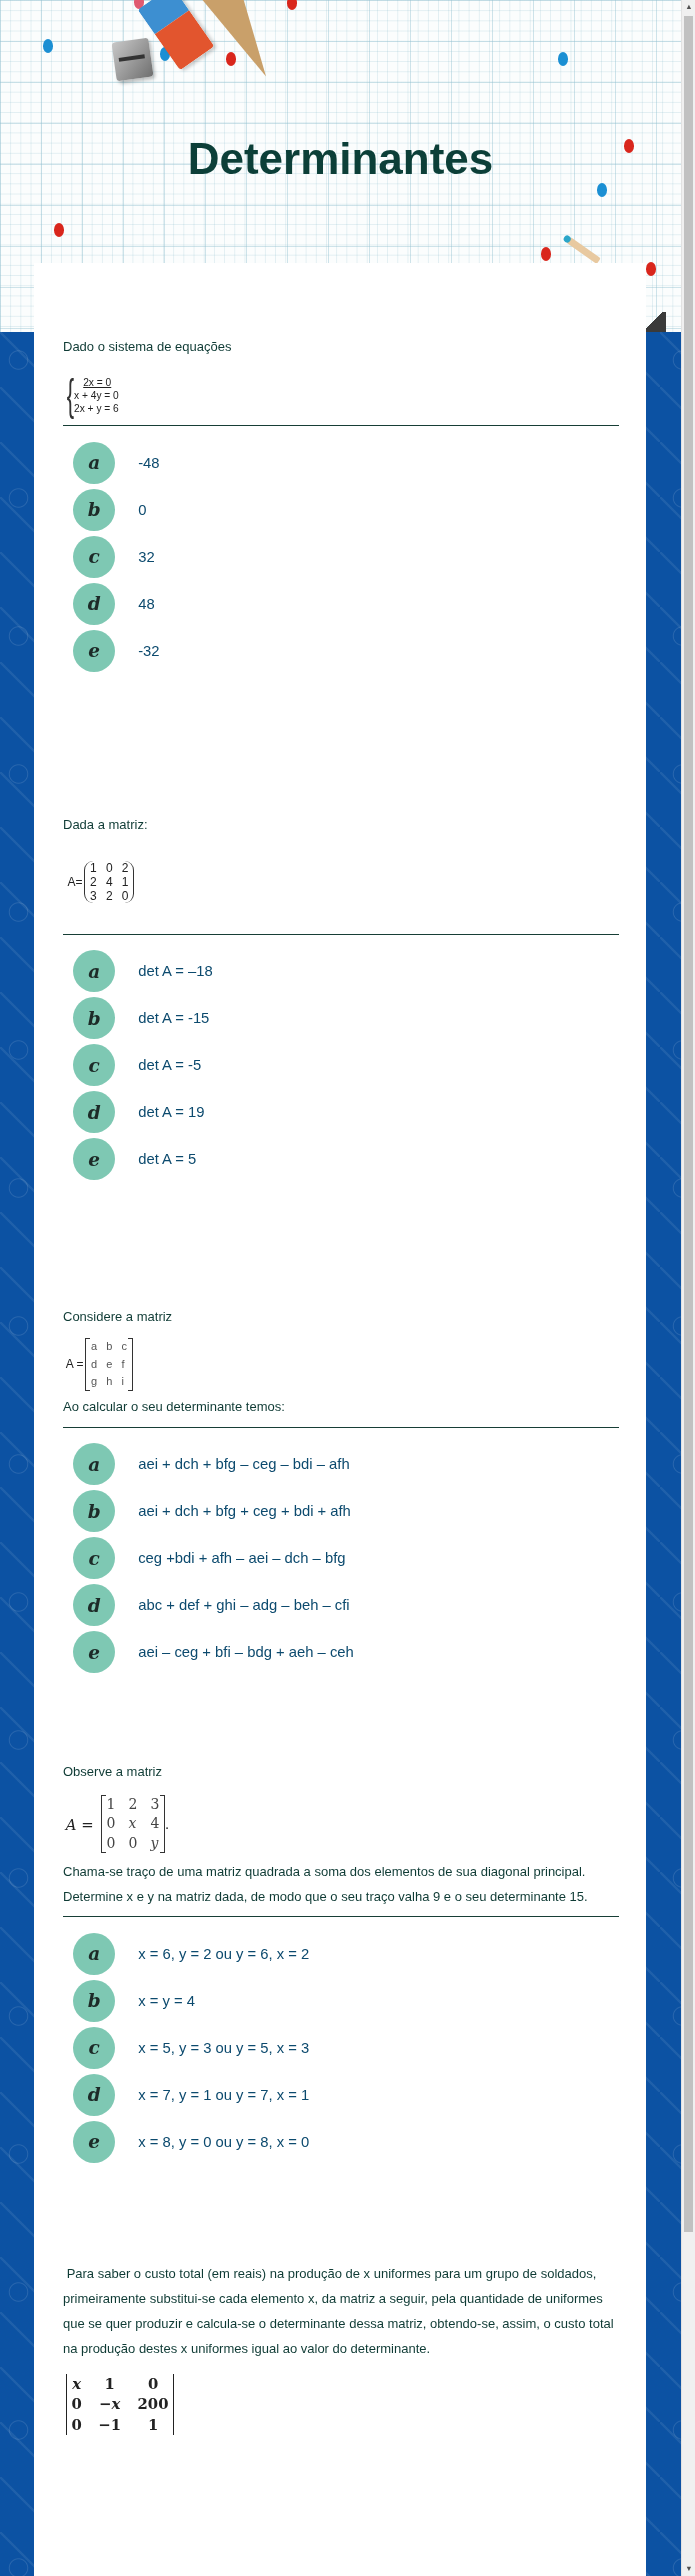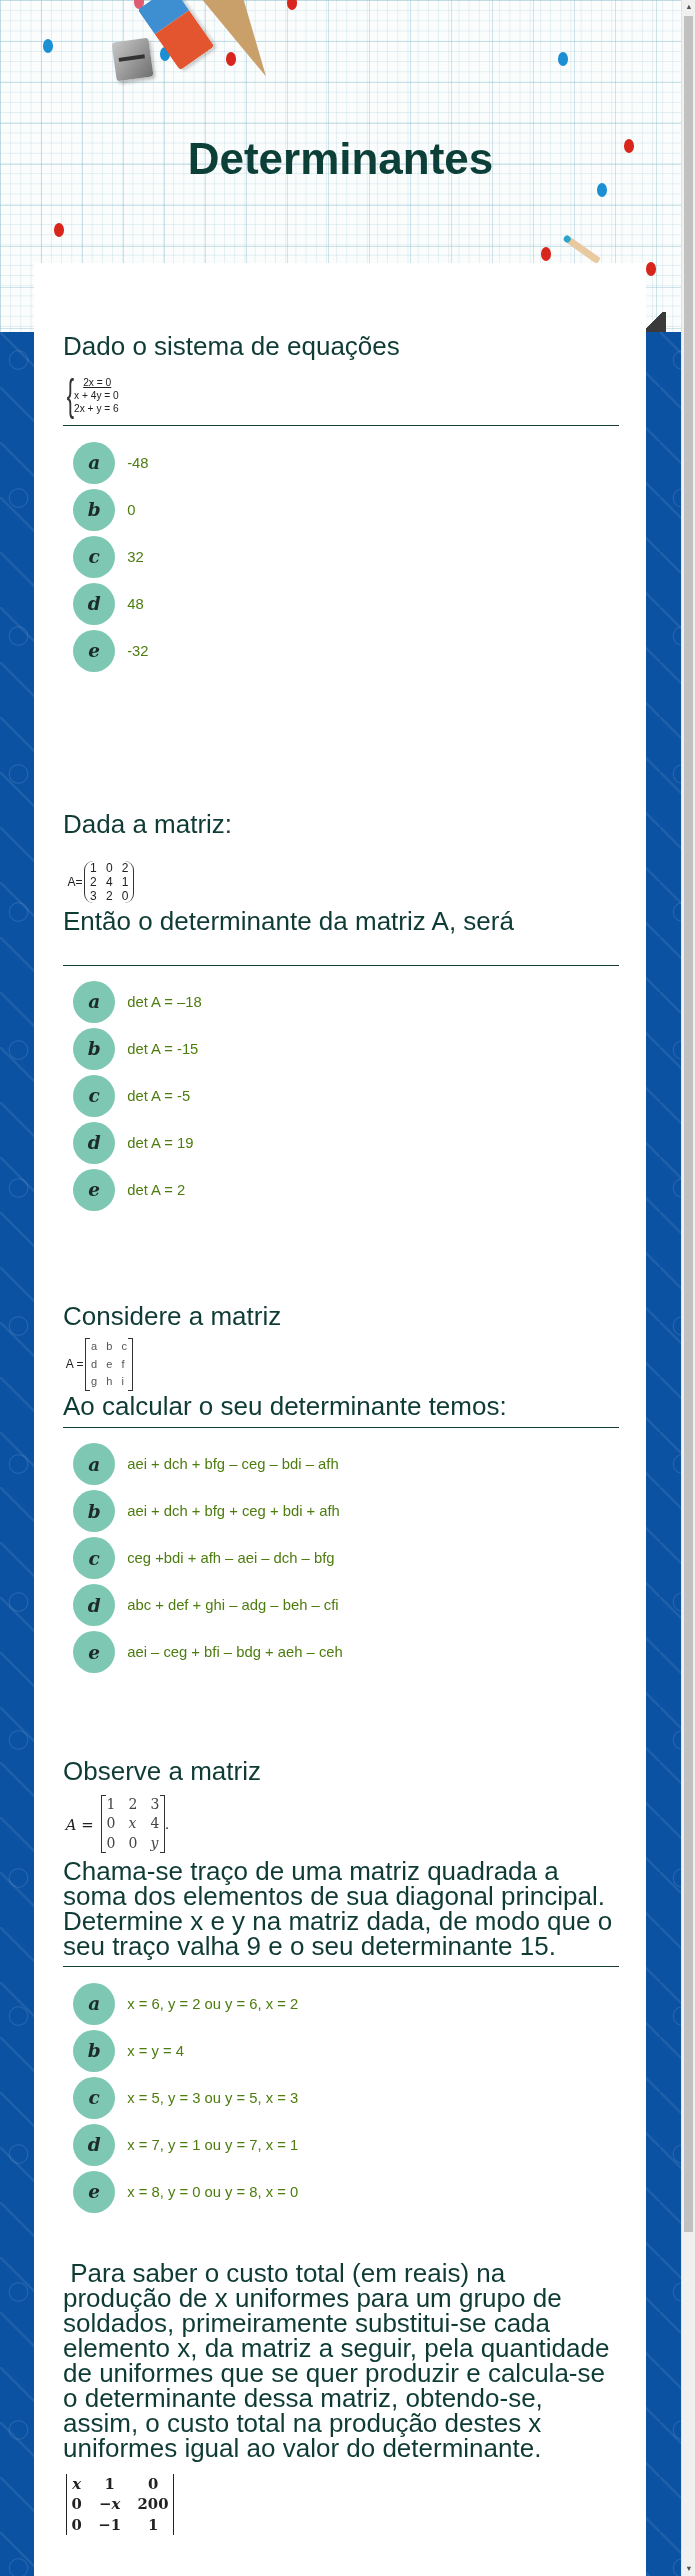--- a/index.html
+++ b/index.html
@@ -63,30 +63,30 @@
   }
 
   .title {
     position: absolute; left: 0; top: 134px; width: 681px; text-align: center;
     font-size: 44px; color: #0c3f38; font-family: "Liberation Sans", sans-serif;
   }
   .card {
     position: absolute; left: 34px; top: 263px; width: 612px; height: 2313px; background: #ffffff;
   }
   .q { position: absolute; left: 29px; width: 556px; }
-  .q-text { font-size: 26px; line-height: 25px; color: #0f3b35; }
+  .q-text { font-size: 13px; line-height: 25px; color: #0f3b35; }
   .divider { height: 0.9px; background: #173e36; margin-top: 7.4px; }
   .options { margin-top: 13px; }
   .option { display: flex; align-items: center; height: 47px; }
   .option .letter {
     width: 42px; height: 42px; border-radius: 50%; background: #7ec8b3;
     display: flex; align-items: center; justify-content: center; margin-left: 10.2px;
     font-family: "DejaVu Serif", serif; font-style: italic; font-size: 18.5px; font-weight: bold; color: #1d2b28;
   }
-  .option .opt-text { margin-left: 12px; font-size: 14.8px; color: #4d7c0f; }
+  .option .opt-text { margin-left: 23px; font-size: 14.8px; color: #0c4a6e; }
 
   .math { font-family: "Liberation Sans", sans-serif; color: #222; }
   .system { display: flex; align-items: center; margin: 13px 0 5.5px 0; height: 46px; }
   .system .brace { font-size: 44px; line-height: 44px; font-weight: 100; transform: scaleX(0.5); margin-right: -3.7px; color: #333; }
   .system .eqs { font-size: 10.2px; line-height: 13px; }
   .system .eqs div:first-child { padding-left: 9.2px; text-decoration: underline; }
 
   .matrix-wrap { display: flex; align-items: center; }
   .matrix-label { font-size: 12px; margin-right: 1.8px; }
   .matrix { display: grid; grid-template-columns: repeat(3, auto); column-gap: 9.2px; padding: 0 4.6px; font-size: 12px; line-height: 14px; }
@@ -179,42 +179,41 @@
           <span>0</span>
           <span>2</span>
           <span>2</span>
           <span>4</span>
           <span>1</span>
           <span>3</span>
           <span>2</span>
           <span>0</span>
         </div>
       </div>
-      <div class="q-text">Então o determinante da matriz A, será</div>
       <div class="divider" style="margin-top:31px"></div>
       <div class="options">
         <div class="option">
             <span class="letter">a</span>
             <span class="opt-text">det A = –18</span>
           </div>
         <div class="option">
             <span class="letter">b</span>
             <span class="opt-text">det A = -15</span>
           </div>
         <div class="option">
             <span class="letter">c</span>
             <span class="opt-text">det A = -5</span>
           </div>
         <div class="option">
             <span class="letter">d</span>
             <span class="opt-text">det A = 19</span>
           </div>
         <div class="option">
             <span class="letter">e</span>
-            <span class="opt-text">det A = 2</span>
+            <span class="opt-text">det A = 5</span>
           </div>
       </div>
     </div>
 
     <div class="q" style="top:1041px">
       <div class="q-text">Considere a matriz</div>
       <div class="matrix-wrap math" style="margin:9.2px 0 3.7px 2.8px">
         <span class="matrix-label">A =</span>
         <div class="matrix bracket" style="font-size:11px;line-height:17.5px;color:#555">
           <span>a</span>

